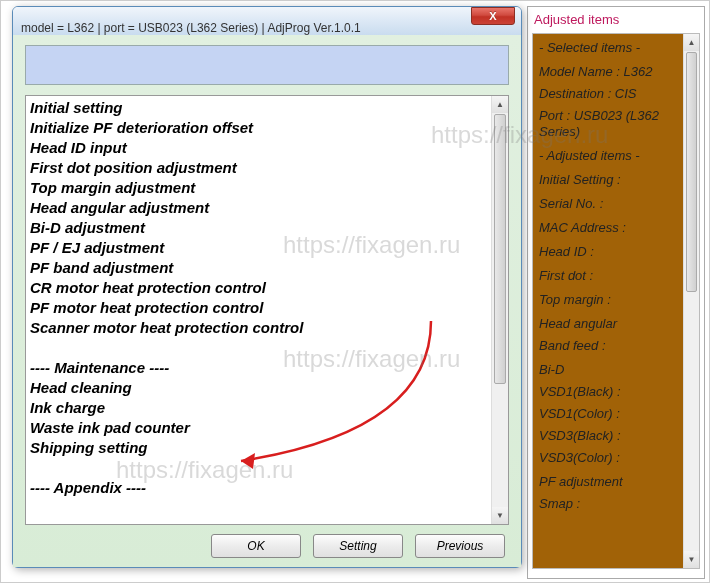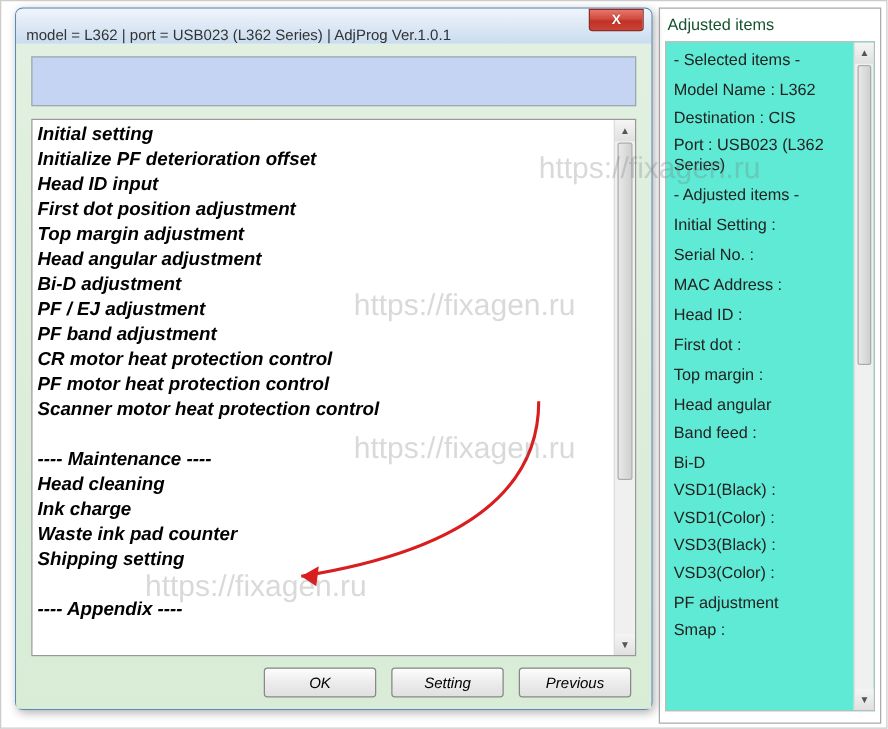--- a/index.html
+++ b/index.html
@@ -150,30 +150,31 @@
     top: 5px;
     width: 178px;
     height: 573px;
     border: 1px solid #aaa;
     background: #fff;
     padding-top: 3px;
     font-size: 13px;
   }
   .side-title {
     padding: 2px 6px 6px 6px;
-    color: #14532d;
+    color: #be185d;
   }
   .side-content {
     border: 1px solid #bbb;
     margin: 0 4px;
     height: 536px;
     padding: 6px;
     position: relative;
     overflow: hidden;
-    background:#5eead4;
+    background:#a16207;
+    font-style:italic;
   }
   .side-line { margin-bottom: 6px; color:#222; line-height:16px; }
   .side-group { margin-top:8px; margin-bottom:6px; }
   .side-scrollbar {
     position:absolute; right:0; top:0; bottom:0; width:16px;
     background:#f0f0f0; border-left:1px solid #ddd;
   }
   .side-thumb {
     position:absolute; left:2px; right:2px; top:18px; height:240px;
     background: linear-gradient(to right, #e8e8e8, #d0d0d0);

